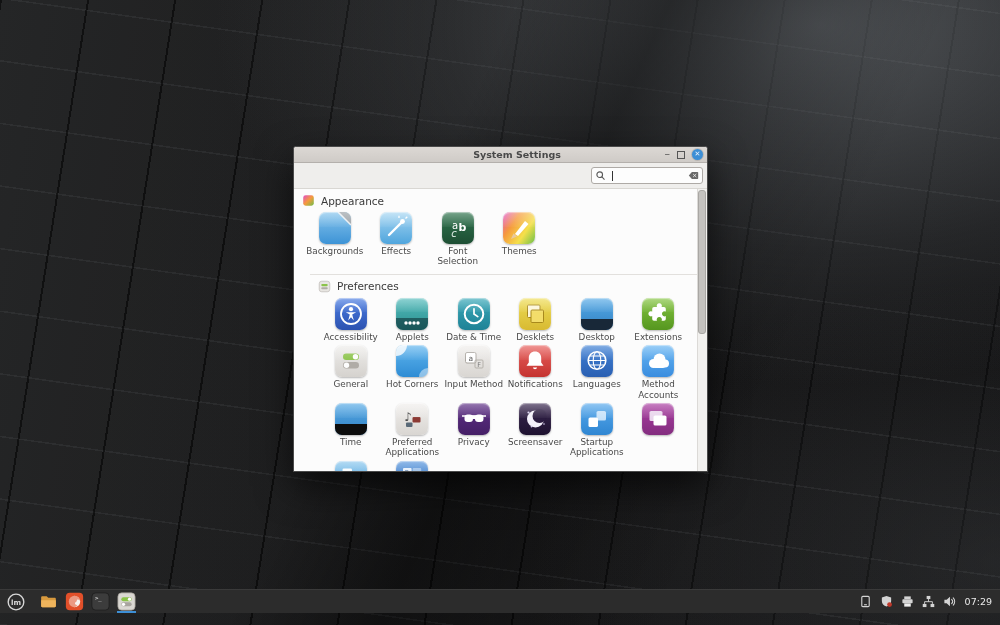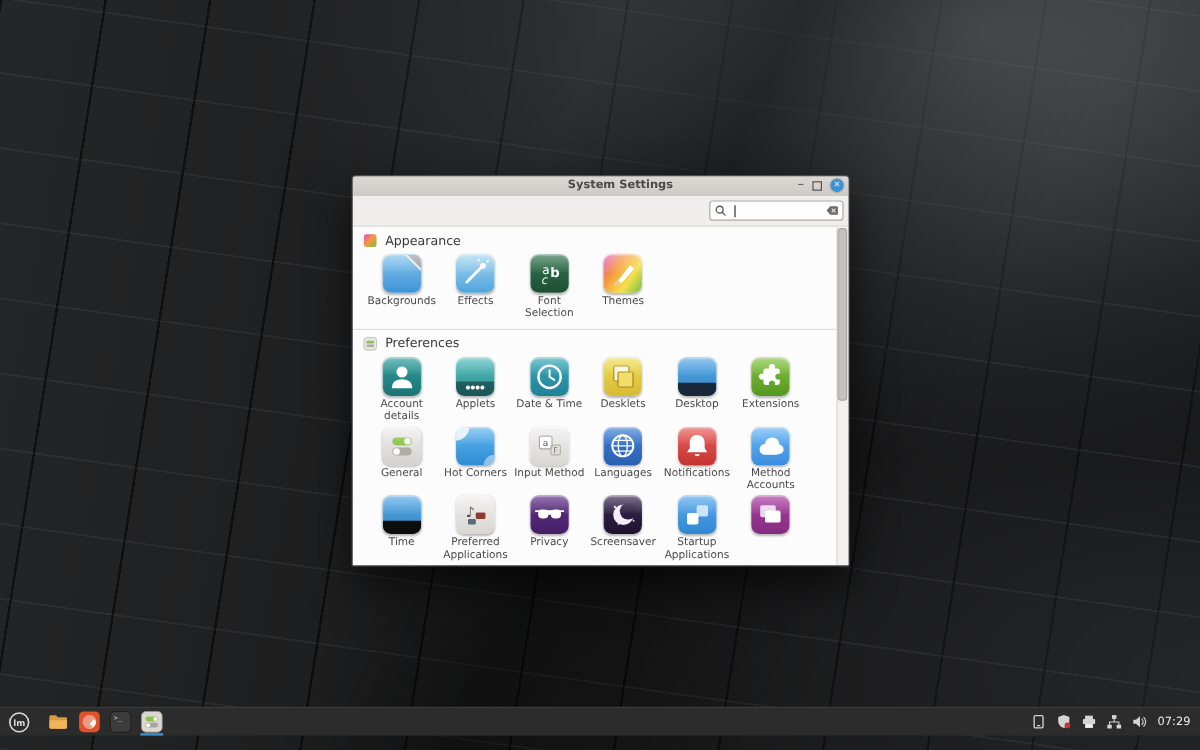--- a/index.html
+++ b/index.html
@@ -30,21 +30,21 @@
   .search-box{width:112px;height:17px;background:#fdfdfd;border:1px solid #aeaaa6;border-radius:3px;
     display:flex;align-items:center;padding:0 3px;gap:3px;box-sizing:border-box;}
   .search-box svg{width:11px;height:11px;display:block;}
   .search-caret{width:1px;height:10px;background:#333;}
   .search-value{font-size:9px;color:#333;}
   .search-spacer{flex:1;}
   .content{flex:1;position:relative;background:#fcfcfc;overflow:hidden;}
   .sec-header{display:flex;align-items:center;gap:6px;padding:5px 15px 2px 8px;}
   .sec-header .sec-icon svg{width:13px;height:13px;display:block;}
   .sec-label{font-size:10.5px;color:#3a3a3a;}
-  .section + .section{border-top:1px solid #e2e0dd;margin-top:3px;}
+  .section + .section{border-top:1px solid #e2e0dd;margin-top:3px;margin-left:16px;}
   .grid{display:grid;grid-template-columns:repeat(6,61.5px);padding:3px 0 4px 10px;row-gap:3px;}
   .cell{display:flex;flex-direction:column;align-items:center;gap:2px;}
   .tile{width:32px;height:32px;border-radius:7px;position:relative;overflow:hidden;
     box-shadow:inset 0 1px 1px rgba(255,255,255,0.45), 0 1px 2px rgba(0,0,0,0.28);}
   .tile::after{content:"";position:absolute;left:0;right:0;top:0;height:46%;
     background:linear-gradient(rgba(255,255,255,0.34),rgba(255,255,255,0.04));pointer-events:none;}
   .tile svg{position:absolute;inset:0;width:100%;height:100%;}
   .cell-label{font-size:8.8px;color:#4a4a4a;text-align:center;line-height:1.18;max-width:64px;}
   .scrollbar{position:absolute;top:0;right:0;width:9px;height:100%;background:#f2f1ef;border-left:1px solid #dcdad7;}
   .scroll-thumb{position:absolute;top:1px;right:1px;width:6px;height:142px;background:#c4c2bf;border:1px solid #a9a7a4;border-radius:3px;}
@@ -161,27 +161,28 @@
                 <svg viewBox="0 0 16 16">
                   <rect x="1.5" y="1.5" width="13" height="13" rx="3" fill="#e8e6e2" stroke="#b8b4ae" stroke-width="0.8"></rect>
                   <rect x="4" y="5" width="8" height="2.6" rx="1.3" fill="#8bc34a"></rect>
                   <rect x="4" y="8.8" width="8" height="2.6" rx="1.3" fill="#b0aca6"></rect>
                 </svg>
               </span>
               <span class="sec-label">Preferences</span>
             </div>
             <div class="grid">
               <div class="cell">
-                <div class="tile" style="background: linear-gradient(rgb(47, 156, 156), rgb(28, 116, 116));">
-                  <svg viewBox="0 0 32 32">
-                    <circle cx="16" cy="12" r="4.6" fill="#fff"></circle>
-                    <path d="M7.5 25.5c0-5.3 3.8-7.5 8.5-7.5s8.5 2.2 8.5 7.5z" fill="#fff"></path>
-                  </svg>
-                </div>
-                <div class="cell-label">Account details</div>
+                <div class="tile" style="background: linear-gradient(rgb(75, 125, 226), rgb(44, 82, 176));">
+                  <svg viewBox="0 0 32 32">
+                    <circle cx="16" cy="16" r="10" fill="none" stroke="#fff" stroke-width="1.8"></circle>
+                    <circle cx="16" cy="11.2" r="2.1" fill="#fff"></circle>
+                    <path d="M10.8 14.2h10.4l-4 2.4 1.6 6-2.8-3.4-2.8 3.4 1.6-6z" fill="#fff"></path>
+                  </svg>
+                </div>
+                <div class="cell-label">Accessibility</div>
               </div>
               <div class="cell">
                 <div class="tile" style="background: linear-gradient(rgb(85, 188, 188), rgb(42, 143, 143));">
                   <svg viewBox="0 0 32 32">
                     <path d="M0 20h32v12H0z" fill="rgba(8,30,35,0.5)"></path>
                     <circle cx="10" cy="25" r="1.7" fill="#fff"></circle>
                     <circle cx="14" cy="25" r="1.7" fill="#fff"></circle>
                     <circle cx="18" cy="25" r="1.7" fill="#fff"></circle>
                     <circle cx="22" cy="25" r="1.7" fill="#fff"></circle>
                   </svg>
@@ -247,37 +248,37 @@
                   <svg viewBox="0 0 32 32">
                     <rect x="7.5" y="7.5" width="10.5" height="10.5" rx="1.5" fill="#fff" stroke="#aaa6a0"></rect>
                     <text x="12.7" y="15.5" text-anchor="middle" font-size="7.5" fill="#555">a</text>
                     <rect x="17" y="15" width="8" height="8" rx="1" fill="none" stroke="#b5b1ab"></rect>
                     <text x="21" y="21.5" text-anchor="middle" font-size="6.5" fill="#777">F</text>
                   </svg>
                 </div>
                 <div class="cell-label">Input Method</div>
               </div>
               <div class="cell">
+                <div class="tile" style="background: linear-gradient(rgb(232, 95, 92), rgb(196, 51, 47));">
+                  <svg viewBox="0 0 32 32">
+                    <path d="M16 6.5c3.7 0 6.2 2.7 6.2 6.3v4.7l2.3 3.3H7.5l2.3-3.3v-4.7c0-3.6 2.5-6.3 6.2-6.3z" fill="#fff"></path>
+                    <path d="M13.8 22.5a2.3 2.3 0 0 0 4.4 0z" fill="#fff"></path>
+                  </svg>
+                </div>
+                <div class="cell-label">Notifications</div>
+              </div>
+              <div class="cell">
                 <div class="tile" style="background: linear-gradient(rgb(63, 129, 213), rgb(42, 95, 178));">
                   <svg viewBox="0 0 32 32">
                     <circle cx="16" cy="15.5" r="8.8" fill="none" stroke="#fff" stroke-width="1.6"></circle>
                     <ellipse cx="16" cy="15.5" rx="3.8" ry="8.8" fill="none" stroke="#fff" stroke-width="1.1"></ellipse>
                     <path d="M7.2 15.5h17.6M8.5 11h15M8.5 20h15" stroke="#fff" stroke-width="1.1" fill="none"></path>
                   </svg>
                 </div>
                 <div class="cell-label">Languages</div>
-              </div>
-              <div class="cell">
-                <div class="tile" style="background: linear-gradient(rgb(232, 95, 92), rgb(196, 51, 47));">
-                  <svg viewBox="0 0 32 32">
-                    <path d="M16 6.5c3.7 0 6.2 2.7 6.2 6.3v4.7l2.3 3.3H7.5l2.3-3.3v-4.7c0-3.6 2.5-6.3 6.2-6.3z" fill="#fff"></path>
-                    <path d="M13.8 22.5a2.3 2.3 0 0 0 4.4 0z" fill="#fff"></path>
-                  </svg>
-                </div>
-                <div class="cell-label">Notifications</div>
               </div>
               <div class="cell">
                 <div class="tile" style="background: linear-gradient(rgb(102, 181, 243), rgb(58, 141, 223));">
                   <svg viewBox="0 0 32 32">
                     <g fill="#fff">
                       <circle cx="11.5" cy="18.5" r="4.5"></circle>
                       <circle cx="17.5" cy="14.5" r="6"></circle>
                       <circle cx="23" cy="18.5" r="4"></circle>
                       <rect x="11" y="17.5" width="12.5" height="5.5" rx="2.7"></rect>
                     </g>

